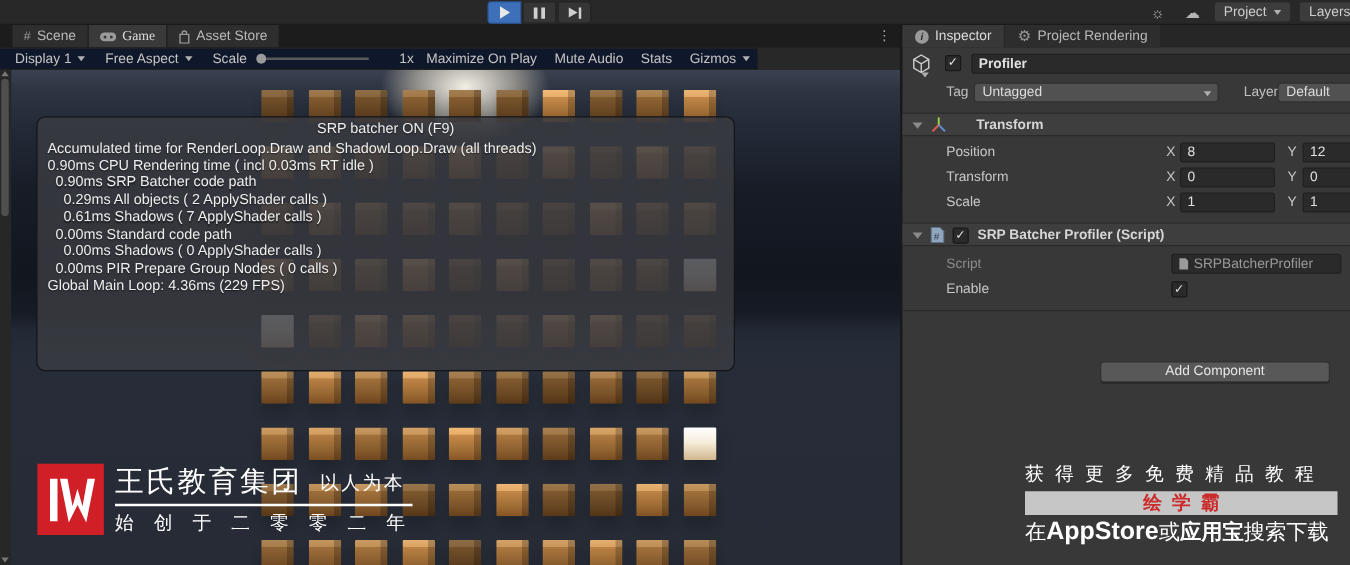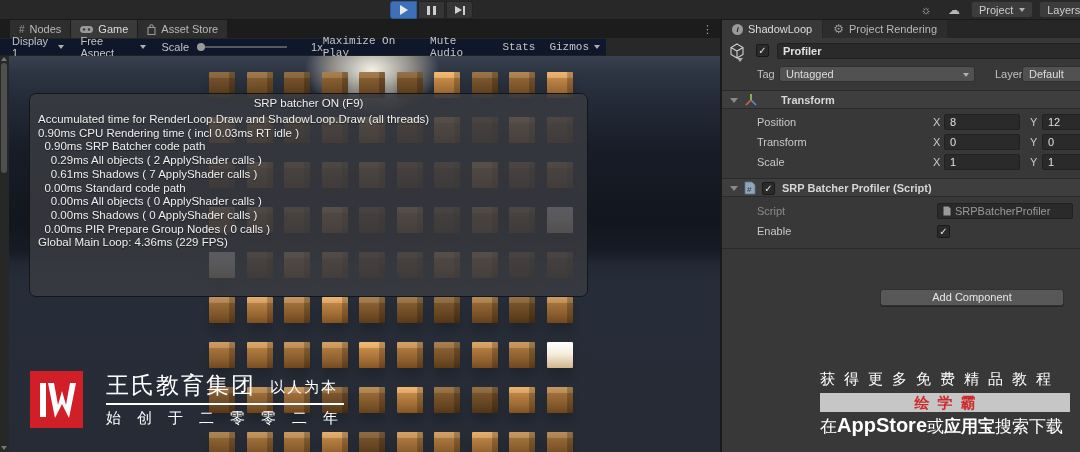--- a/index.html
+++ b/index.html
@@ -27,34 +27,34 @@
   .topdrop { height:17px; background:#3c3c3c; border:1px solid #2a2a2a; border-radius:3px;
              display:flex; align-items:center; gap:6px; padding:0 7px; color:#cdcdcd; }
   .caret { width:0; height:0; border-top:4px solid #b0b0b0; border-left:3.5px solid transparent; border-right:3.5px solid transparent; display:inline-block; }
 
   
   .tabrow { position:absolute; left:0; top:20px; width:720px; height:18px; background:#1c1c1c;
             display:flex; align-items:stretch; }
   .tab { display:flex; align-items:center; gap:5px; padding:0 9px; background:#2e2e2e;
          color:#b9b9b9; margin-right:1px; }
   .tab.first { margin-left:10px; }
-  .tab.active { background:#3a3a3a; color:#dcdcdc; }
+  .tab.active { background:#3a3a3a; color:#dcdcdc;font-family:Liberation Serif, serif; }
   .tabicon { color:#9a9a9a; font-size:10px; }
   .kebab { margin-left:auto; padding:0 7px; color:#aaa; font-size:11px; line-height:18px; }
 
   
   .gtoolbar { position:absolute; left:0; top:38px; width:606px; height:18px; background:#0f172a;
               border-top:1px solid #242424; border-bottom:1px solid #202020;
               display:flex; align-items:center; padding:0 6px 0 12px; color:#c4c4c4; }
   .gitem { display:flex; align-items:center; gap:5px; margin-right:16px; }
   .slider { display:flex; align-items:center; gap:0; margin-right:10px; }
   .knob { width:8px; height:8px; border-radius:50%; background:#9a9a9a; }
   .track { width:82px; height:2px; background:#5a5a5a; }
   .scaleval { margin-left:14px; }
-  .gright { margin-left:auto; display:flex; align-items:center; gap:14px;font-family:Liberation Mono, monospace; }
+  .gright { margin-left:auto; display:flex; align-items:flex-end; gap:14px; }
   .gright .gitem { margin-right:0; }
 
   
   .gameview { position:absolute; left:0; top:56px; width:720px; height:396px; overflow:hidden;
       background:
         radial-gradient(90px 60px at 372px 14px, rgba(255,252,240,0.95), rgba(255,240,214,0.45) 45%, rgba(255,235,200,0) 75%),
         linear-gradient(180deg,#3a4150 0px,#2d3543 16px,#242b38 44px,#171c27 95px,#12161e 165px,#161b25 195px,#222834 208px,#272d38 228px,#262b36 100%); }
   .lscroll { position:absolute; left:0; top:0; width:9px; height:396px; background:#272727; z-index:6; }
   .lscroll .thumb { position:absolute; left:1px; top:7px; width:6px; height:110px; background:#4f4f4f; border-radius:3px; }
   .arr { position:absolute; left:1px; width:0; height:0; border-left:3.5px solid transparent; border-right:3.5px solid transparent; }
@@ -120,21 +120,21 @@
   .muted { color:#8b8b8b; }
   .scriptfield { left:215px; width:136px; color:#9a9a9a; display:flex; gap:4px; align-items:center; }
   .enb { position:absolute; left:215px; top:3px; }
   .idivider { height:1px; background:#2a2a2a; margin-top:6px; }
   .addbtn { position:absolute; left:158px; top:0px; width:184px; height:17px; background:#585858;
             border:1px solid #303030; border-radius:3px; color:#e6e6e6; text-align:center;
             line-height:15px; box-shadow:0 1px 0 rgba(0,0,0,0.3);margin-top:32px; }
   .addwrap { position:relative; height:30px; margin-top:8px; }
 
   
-  .wm-left { position:absolute; left:30px; top:371px; z-index:10; display:flex; gap:23px; color:#fff; }
+  .wm-left { position:absolute; left:30px; top:371px; z-index:10; display:flex; gap:9px; color:#fff; }
   .wm-logo { width:53px; height:57px; background:#d01f27; flex:none; }
   .wm-text { padding-top:1px; }
   .wm-brandrow { display:flex; align-items:flex-end; gap:14px; }
   .wm-brand { font-size:23px; letter-spacing:2px; line-height:26px; }
   .wm-motto { font-size:15px; letter-spacing:2px; line-height:22px; }
   .wm-line { width:238px; height:2px; background:#ffffff; margin:5px 0 4px 0; }
   .wm-founded { font-size:15px; letter-spacing:16px; white-space:nowrap; }
   .wm-right { position:absolute; left:820px; top:370px; width:250px; z-index:10; color:#fff; }
   .wm-r1 { font-size:15px; letter-spacing:9px; white-space:nowrap; }
   .wm-badge { margin-top:4px; height:19px; background:#c6c6c6; color:#cc2b2b; font-weight:bold;
@@ -177,21 +177,21 @@
         </div>
       <div class="topdrop">
           <span>Layers</span>
         </div>
     </div>
   </div>
 
   <div class="tabrow">
     <div class="tab first">
       <span class="tabicon">#</span>
-      <span>Nodes</span>
+      <span>Scene</span>
     </div>
     <div class="tab active">
       <span class="tabicon">
         <svg width="13" height="9" viewBox="0 0 13 9">
             <rect x="0" y="1" width="13" height="7" rx="3.5" fill="#9a9a9a"></rect>
             <circle cx="4" cy="4.5" r="1.2" fill="#3a3a3a"></circle>
             <circle cx="9" cy="4.5" r="1.2" fill="#3a3a3a"></circle>
           </svg>
       </span>
       <span>Game</span>
@@ -335,39 +335,38 @@
 
     <div class="overlay">
       <div class="ovtitle">SRP batcher ON (F9)</div>
       <div class="ovbody">
         <div class="ovline">Accumulated time for RenderLoop.Draw and ShadowLoop.Draw (all threads)</div>
         <div class="ovline">0.90ms CPU Rendering time ( incl 0.03ms RT idle )</div>
         <div class="ovline">  0.90ms SRP Batcher code path</div>
         <div class="ovline">    0.29ms All objects ( 2 ApplyShader calls )</div>
         <div class="ovline">    0.61ms Shadows ( 7 ApplyShader calls )</div>
         <div class="ovline">  0.00ms Standard code path</div>
-        <div class="ovline">    0.00ms All objects ( 0 ApplyShader calls )</div>
         <div class="ovline">    0.00ms Shadows ( 0 ApplyShader calls )</div>
         <div class="ovline">  0.00ms PIR Prepare Group Nodes ( 0 calls )</div>
         <div class="ovline">Global Main Loop: 4.36ms (229 FPS)</div>
       </div>
     </div>
 
     <div class="lscroll">
       <span class="arr up"></span>
       <span class="thumb"></span>
       <span class="arr down"></span>
     </div>
   </div>
 
   <div class="inspector">
     <div class="itabrow">
       <div class="itab active">
         <span class="info-ic">i</span>
-        <span>ShadowLoop</span>
+        <span>Inspector</span>
       </div>
       <div class="itab">
         <span class="gear">⚙</span>
         <span>Project Rendering</span>
       </div>
     </div>
 
     <div class="namerow">
       <span class="cubeic">
         <svg width="18" height="18" viewBox="0 0 18 18">

